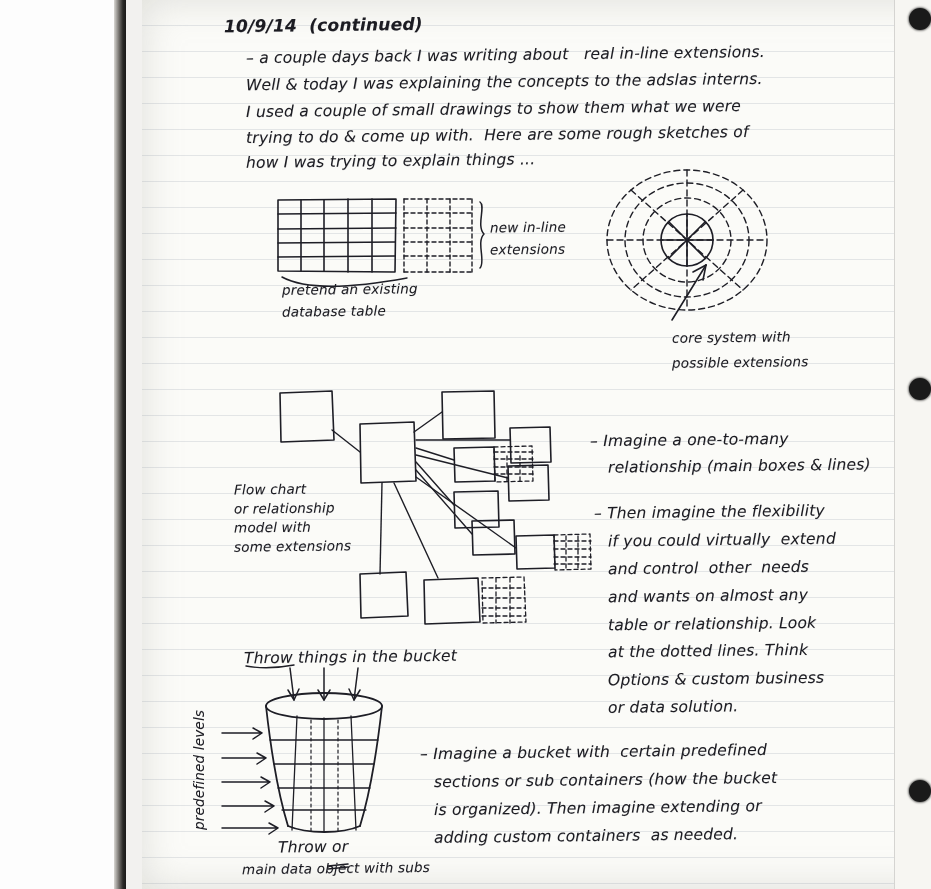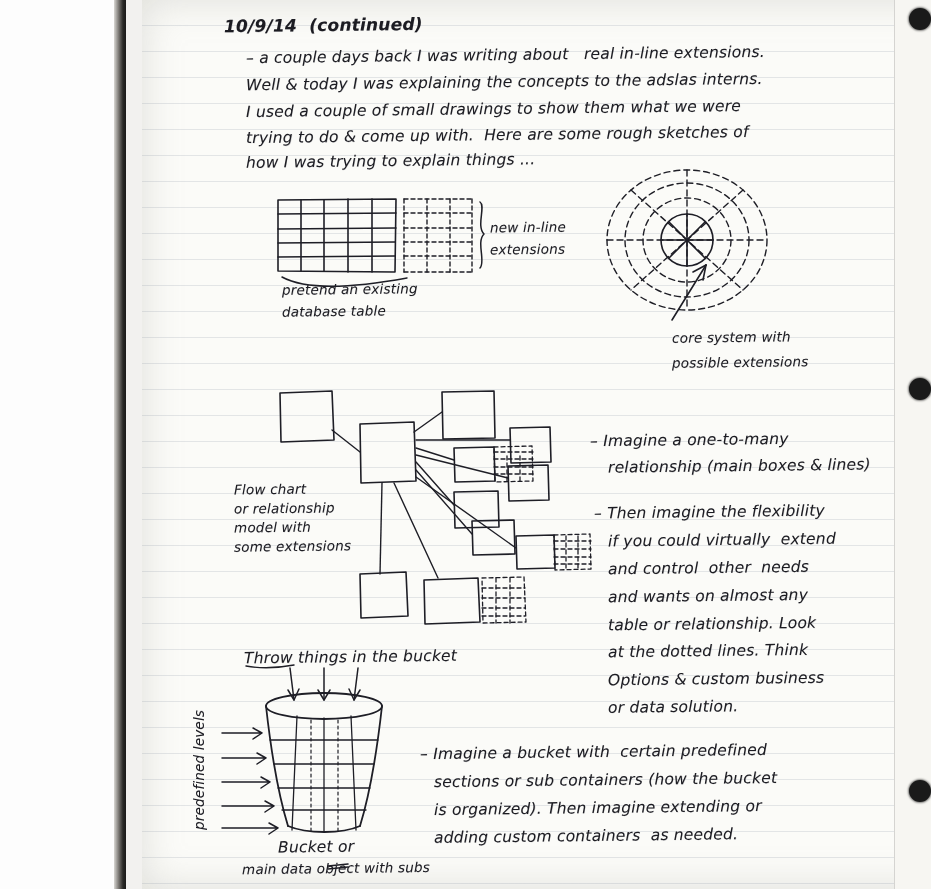--- a/index.html
+++ b/index.html
@@ -153,21 +153,21 @@
     <div class="ink hand t-body" style="left:466px; top:669px;">Options &amp; custom business</div>
     <div class="ink hand t-body" style="left:466px; top:697px;">or data solution.</div>
 
     <div class="ink hand t-body" style="left:278px; top:742px;">– Imagine a bucket with  certain predefined</div>
     <div class="ink hand t-body" style="left:292px; top:770px;">sections or sub containers (how the bucket</div>
     <div class="ink hand t-body" style="left:292px; top:798px;">is organized). Then imagine extending or</div>
     <div class="ink hand t-body" style="left:292px; top:826px;">adding custom containers  as needed.</div>
 
     <div class="ink hand t-body" style="left:102px; top:647px;">Throw things in the bucket</div>
     <div class="ink hand t-small vert-label" style="left:48px; top:830px;">predefined levels</div>
-    <div class="ink hand t-body" style="left:136px; top:837px;">Bucket or</div>
+    <div class="ink hand t-body" style="left:136px; top:837px;">Throw or</div>
     <div class="ink hand t-small" style="left:100px; top:859px;">main data object with subs</div>
 
     <svg class="sketch" viewBox="0 0 805 889">
 
       <g stroke-width="1.6">
         <path d="M136,200 L254,199 L253,272 L136,271 Z"></path>
         <path d="M136,214 L254,213"></path>
         <path d="M136,229 L254,228"></path>
         <path d="M136,243 L253,242"></path>
         <path d="M136,257 L253,256"></path>

